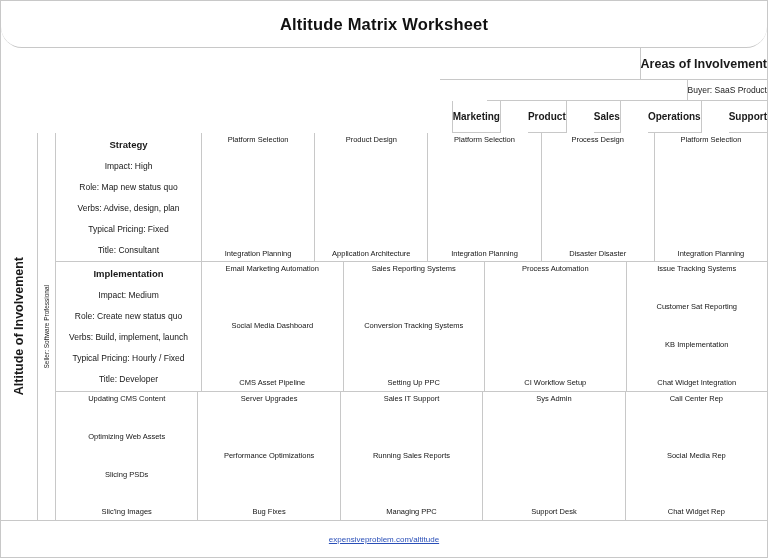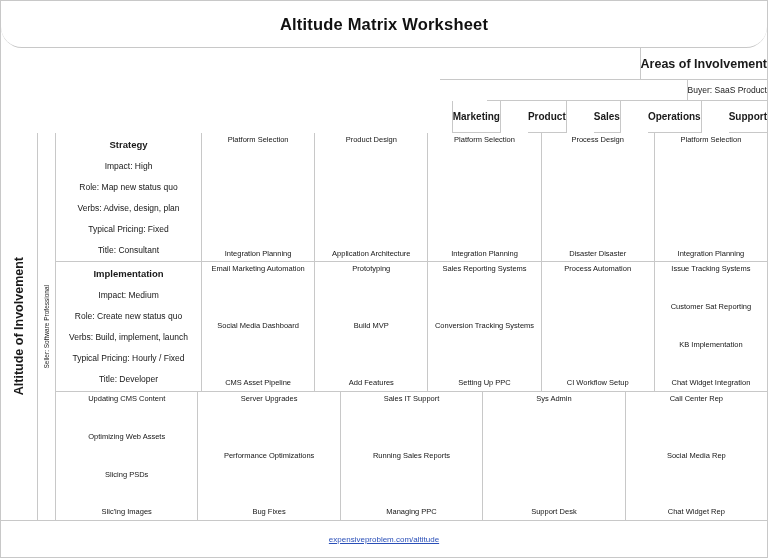--- a/index.html
+++ b/index.html
@@ -290,25 +290,20 @@
             <div class="rh-line">Verbs: Build, implement, launch</div>
             <div class="rh-line">Typical Pricing: Hourly / Fixed</div>
             <div class="rh-line">Title: Developer</div>
           </div>
           <div class="cell">
             <div class="ci">Email Marketing Automation</div>
             <div class="ci">Social Media Dashboard</div>
             <div class="ci">CMS Asset Pipeline</div>
           </div>
           <div class="cell">
-            <div class="ci">Prototyping</div>
-            <div class="ci">Build MVP</div>
-            <div class="ci">Add Features</div>
-          </div>
-          <div class="cell">
             <div class="ci">Sales Reporting Systems</div>
             <div class="ci">Conversion Tracking Systems</div>
             <div class="ci">Setting Up PPC</div>
           </div>
           <div class="cell">
             <div class="ci">Process Automation</div>
             <div class="ci">CI Workflow Setup</div>
           </div>
           <div class="cell">
             <div class="ci">Issue Tracking Systems</div>

